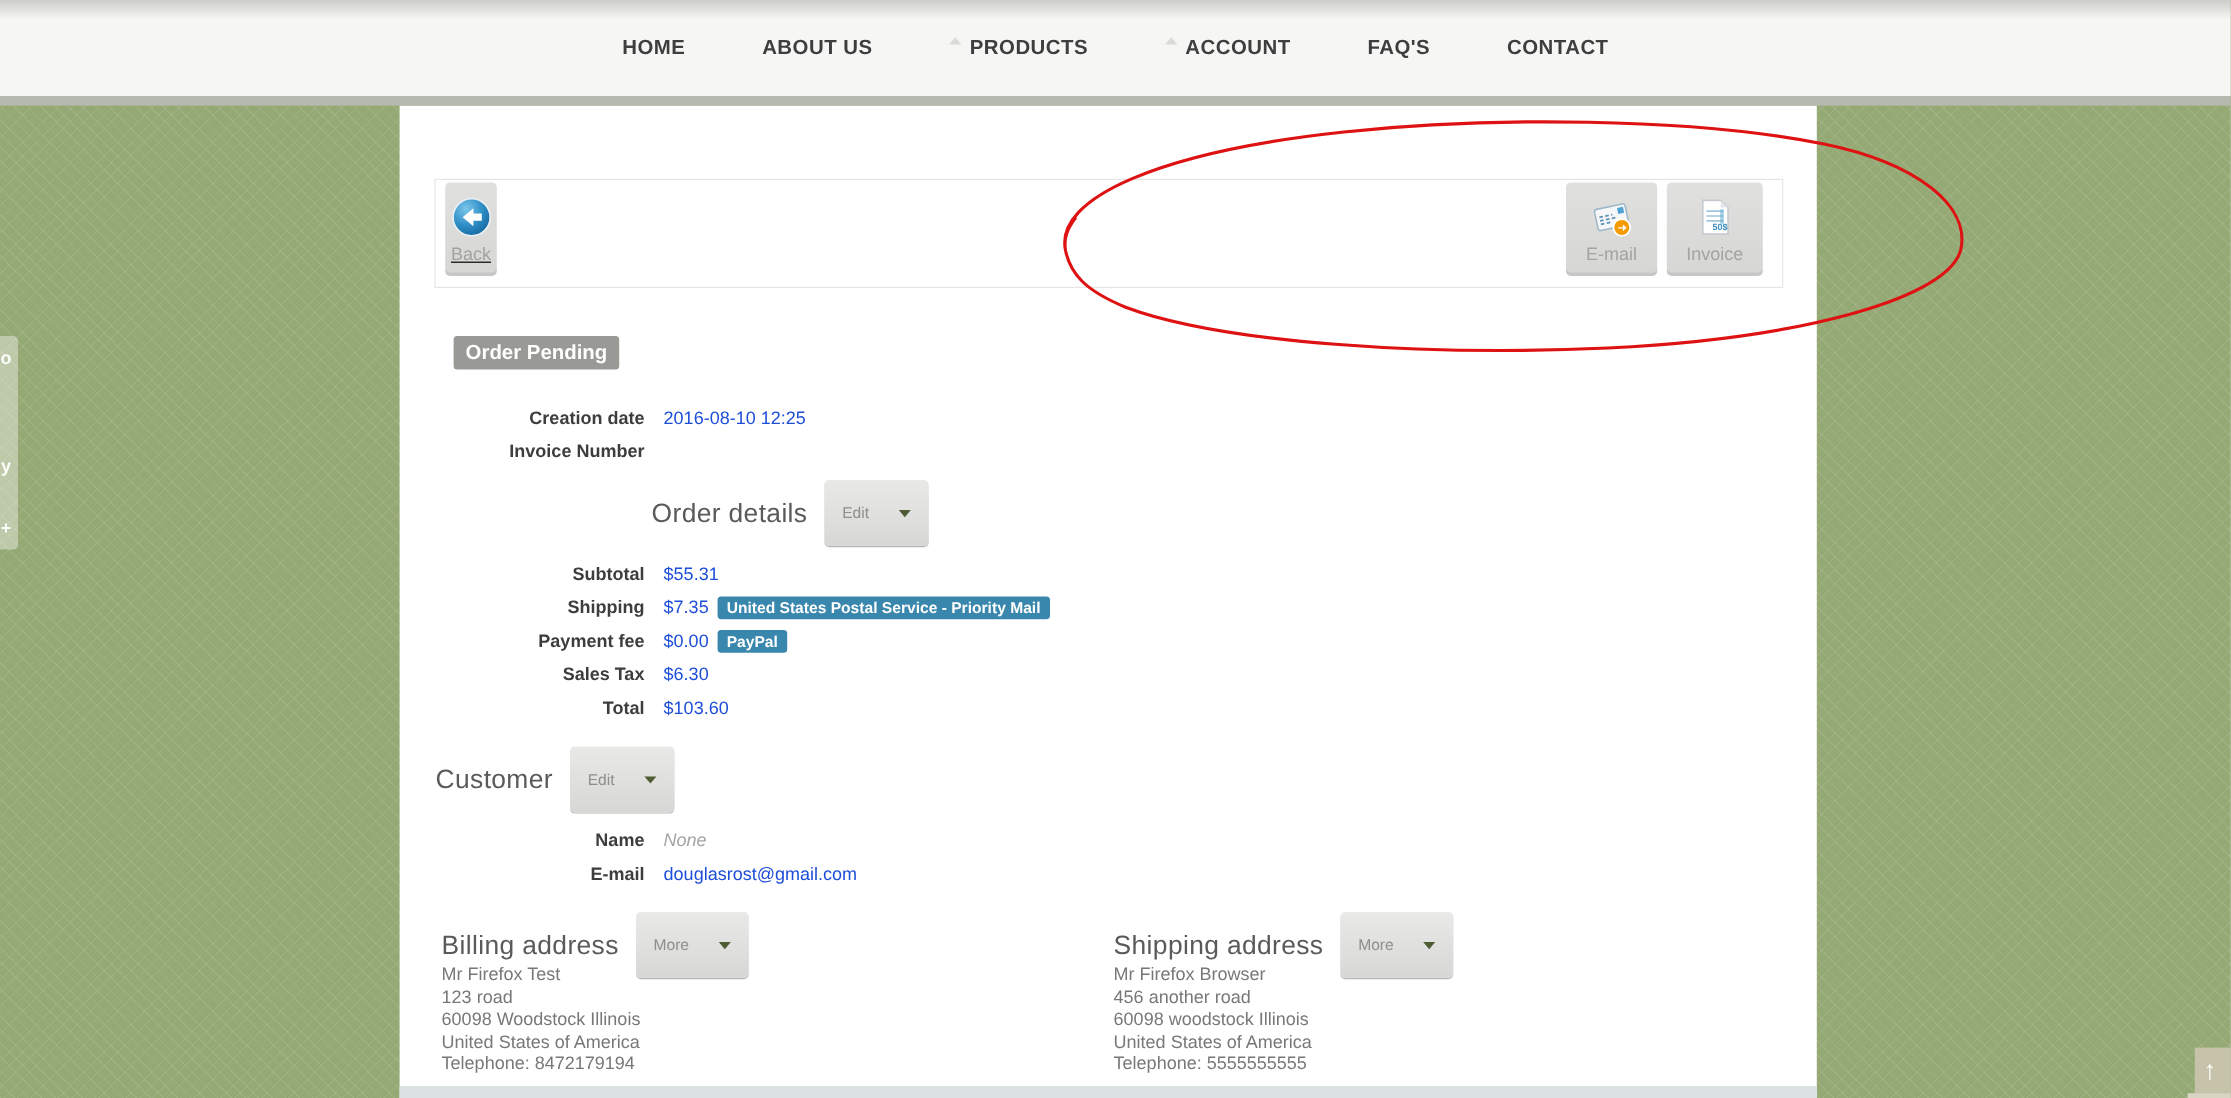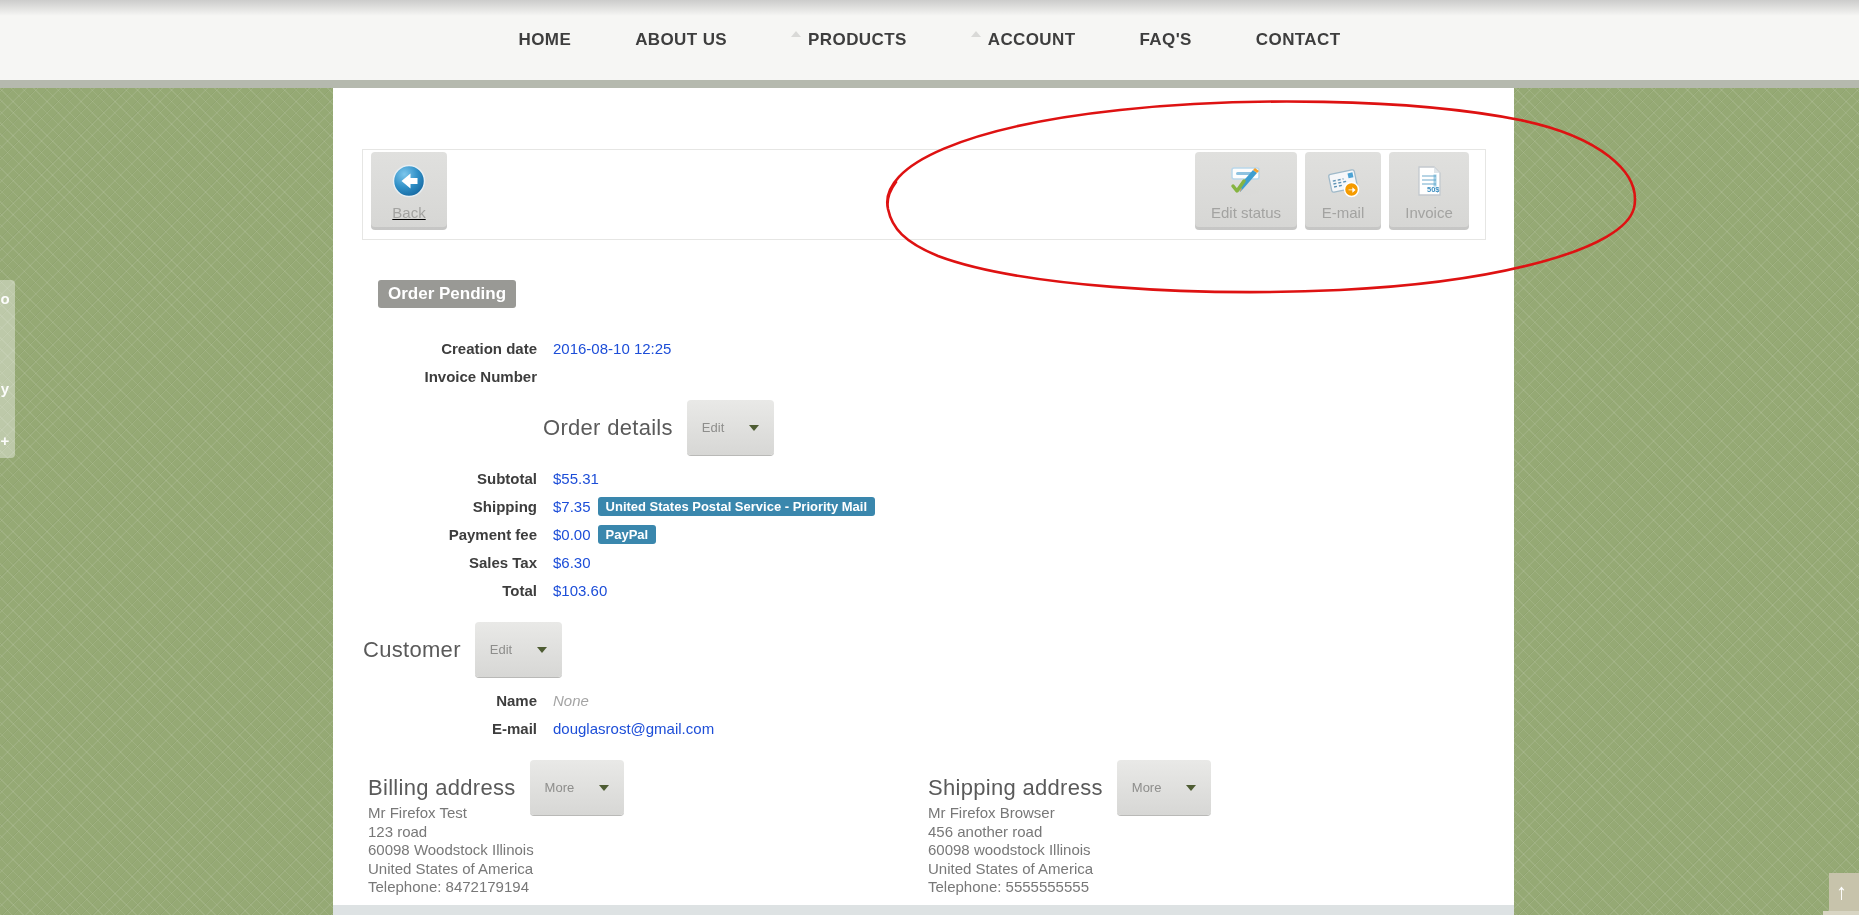--- a/index.html
+++ b/index.html
@@ -34,21 +34,21 @@
 
   
   .toolbar{position:absolute;left:29px;top:61px;width:1122px;height:89px;border:1px solid #e6e6e4;background:#fff;}
   .tool-btn{
     border-radius:4px;cursor:pointer;
     background:linear-gradient(#e0e0de,#d6d6d4);
     box-shadow:inset 0 -3px 0 rgba(0,0,0,0.07);
     display:flex;flex-direction:column;align-items:center;justify-content:center;
   }
   .tool-btn .tb-label{font-size:15px;color:#a3a3a1;margin-top:3px;}
-  .back-btn{position:absolute;left:8px;top:2px;width:76px;height:78px;text-decoration:underline;}
+  .back-btn{position:absolute;left:8px;top:2px;width:43px;height:78px;text-decoration:underline;}
   .action-group{position:absolute;right:16px;top:2px;height:78px;display:flex;gap:8px;}
   .action-group .tool-btn{height:78px;}
   .w-editstatus{width:102px}.w-email{width:76px}.w-invoice{width:80px}.w-shipinv{width:126px}
 
   
   .annotation-svg{position:absolute;left:870px;top:92px;width:780px;height:204px;z-index:20;pointer-events:none;}
 
   
   .order-title-row{position:absolute;left:31px;top:160px;display:flex;align-items:baseline;}
   .order-title{font-size:38px;color:#4b4b4b;font-weight:normal;letter-spacing:.5px;}
@@ -143,34 +143,20 @@
             </radialGradient>
           </defs>
           <circle cx="18" cy="18" r="15.5" fill="url(#bg1)" stroke="#e8eef2" stroke-width="1.5"></circle>
           <path d="M19.5 10.5 L10.5 18 L19.5 25.5 L19.5 21 L26.5 21 L26.5 15 L19.5 15 Z" fill="#fff"></path>
         </svg>
       </span>
       <span class="tb-label">Back</span>
     </div>
 
     <div class="action-group">
-      <div class="tool-btn w-editstatus">
-        <span class="icon-wrap">
-          <svg viewBox="0 0 40 40" width="40" height="40">
-            <ellipse cx="21" cy="31" rx="12" ry="2.5" fill="#dadad8"></ellipse>
-            <rect x="6" y="7" width="27" height="11" rx="2" fill="#fdfdfd" stroke="#b9d7ea" stroke-width="1.5"></rect>
-            <rect x="10" y="11" width="16" height="3" rx="1.5" fill="#8ec2e0"></rect>
-            <path d="M31 12 L17 28 L14 31 L13 25 L27 9 Z" fill="#3e9ecf"></path>
-            <path d="M31 12 L27 9 L29 7 L33 10 Z" fill="#f0a030"></path>
-            <path d="M14 31 L13 25 L16 28 Z" fill="#caa27a"></path>
-            <path d="M7 25 L11 30 L18 20" fill="none" stroke="#86b440" stroke-width="3.5" stroke-linecap="round" stroke-linejoin="round"></path>
-          </svg>
-        </span>
-        <span class="tb-label">Edit status</span>
-      </div>
       <div class="tool-btn w-email">
         <span class="icon-wrap">
           <svg viewBox="0 0 40 40" width="40" height="40">
             <g transform="rotate(-12 20 20)">
               <rect x="7" y="11" width="26" height="18" rx="2" fill="#f5f7f9" stroke="#9fb9c9" stroke-width="1.3"></rect>
               <rect x="26" y="13.5" width="5" height="5" fill="#4da3d4"></rect>
               <path d="M10 18 h11 M10 21 h13 M10 24 h9" stroke="#5f93b5" stroke-width="1.4" stroke-dasharray="3 2"></path>
             </g>
             <circle cx="28.5" cy="28.5" r="7" fill="#f59b00" stroke="#fff" stroke-width="1.5"></circle>
             <path d="M25.5 28.5 h4 v-2.4 l3.4 2.9 -3.4 2.9 v-2.4 h-4 Z" fill="#fff" transform="scale(0.95) translate(1.4,1.4)"></path>

